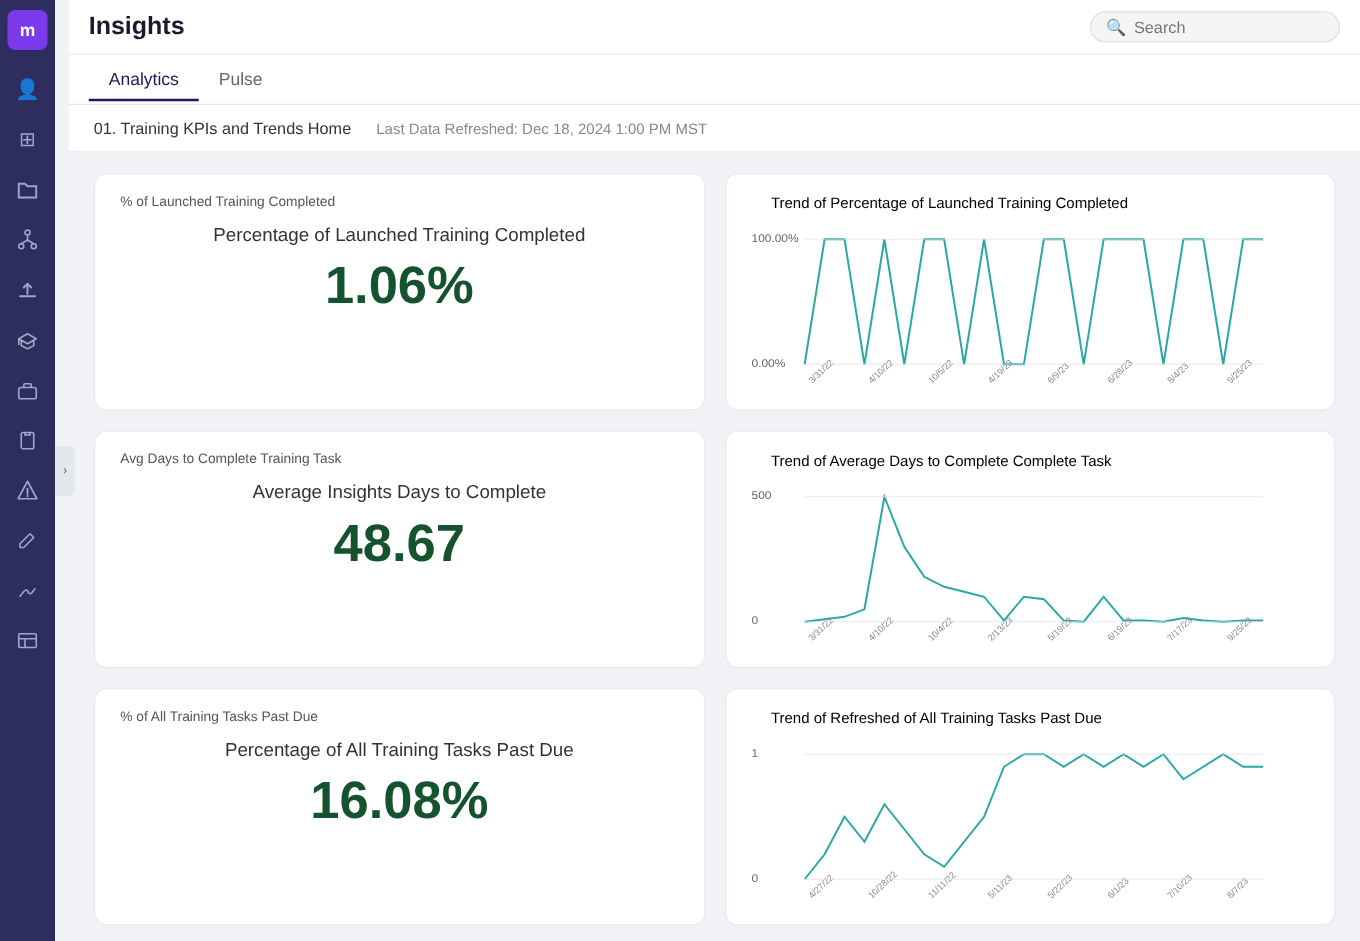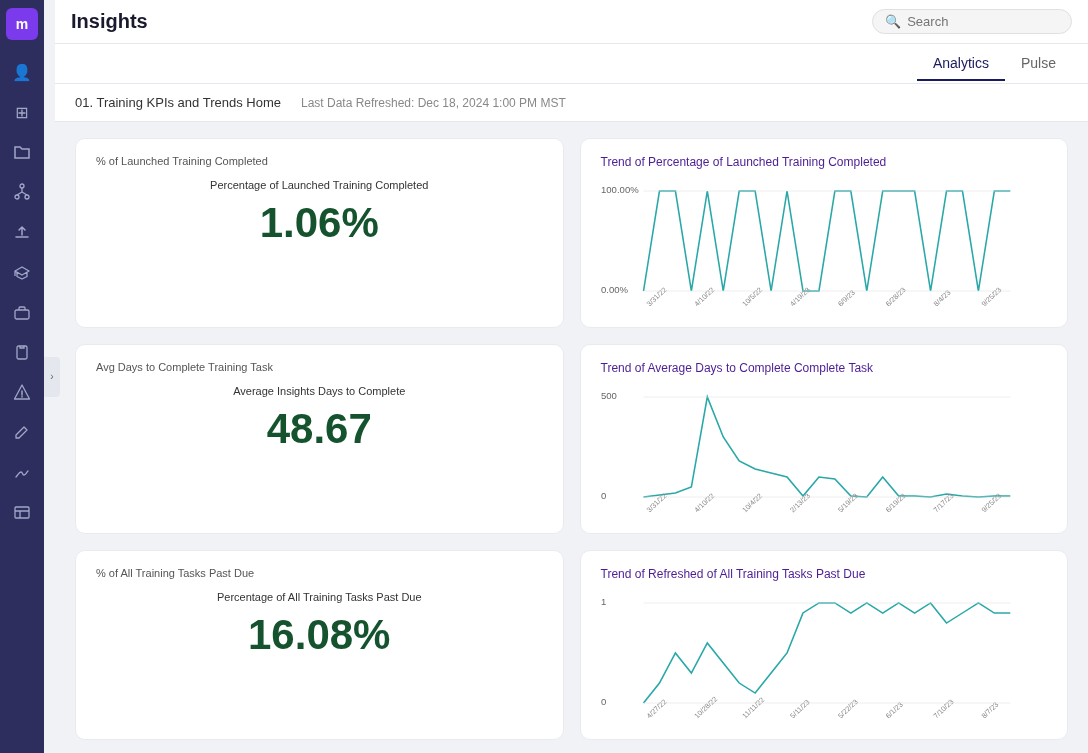--- a/index.html
+++ b/index.html
@@ -94,21 +94,21 @@
 
     
     .tabs-bar {
       background: white;
       border-bottom: 1px solid #e5e7ef;
       display: flex;
       align-items: center;
       padding: 0 16px;
       height: 40px;
       flex-shrink: 0;
-      justify-content: flex-end;
+      justify-content: flex-start;
     }
     .tab {
       padding: 8px 16px;
       font-size: 14px;
       color: #666;
       cursor: pointer;
       border-bottom: 2px solid transparent;
       margin-bottom: -1px;
     }
     .tab.active {
@@ -161,21 +161,21 @@
       border-radius: 10px;
       padding: 16px 20px;
       border: 1px solid #e8eaf0;
     }
     .kpi-label {
       font-size: 11px;
       color: #555;
       margin-bottom: 12px;
     }
     .kpi-main-label {
-      font-size: 11px;
+      font-size: 15px;
       color: #333;
       font-weight: 500;
       text-align: center;
       margin-bottom: 8px;
     }
     .kpi-value {
       font-size: 42px;
       font-weight: 700;
       color: #14532d;
       text-align: center;
@@ -184,23 +184,24 @@
     
     .chart-card {
       background: white;
       border-radius: 10px;
       padding: 16px 20px;
       border: 1px solid #e8eaf0;
       overflow: hidden;
     }
     .chart-title {
       font-size: 12px;
-      color: #4c1d95;
+      color: #000000;
       margin-bottom: 12px;
       font-weight: 500;
+      margin-left: 16px;
     }
     .chart-area {
       width: 100%;
       height: 130px;
     }
 
     svg text { font-family: -apple-system, sans-serif; }
   </style>
 </head>
 <body>

